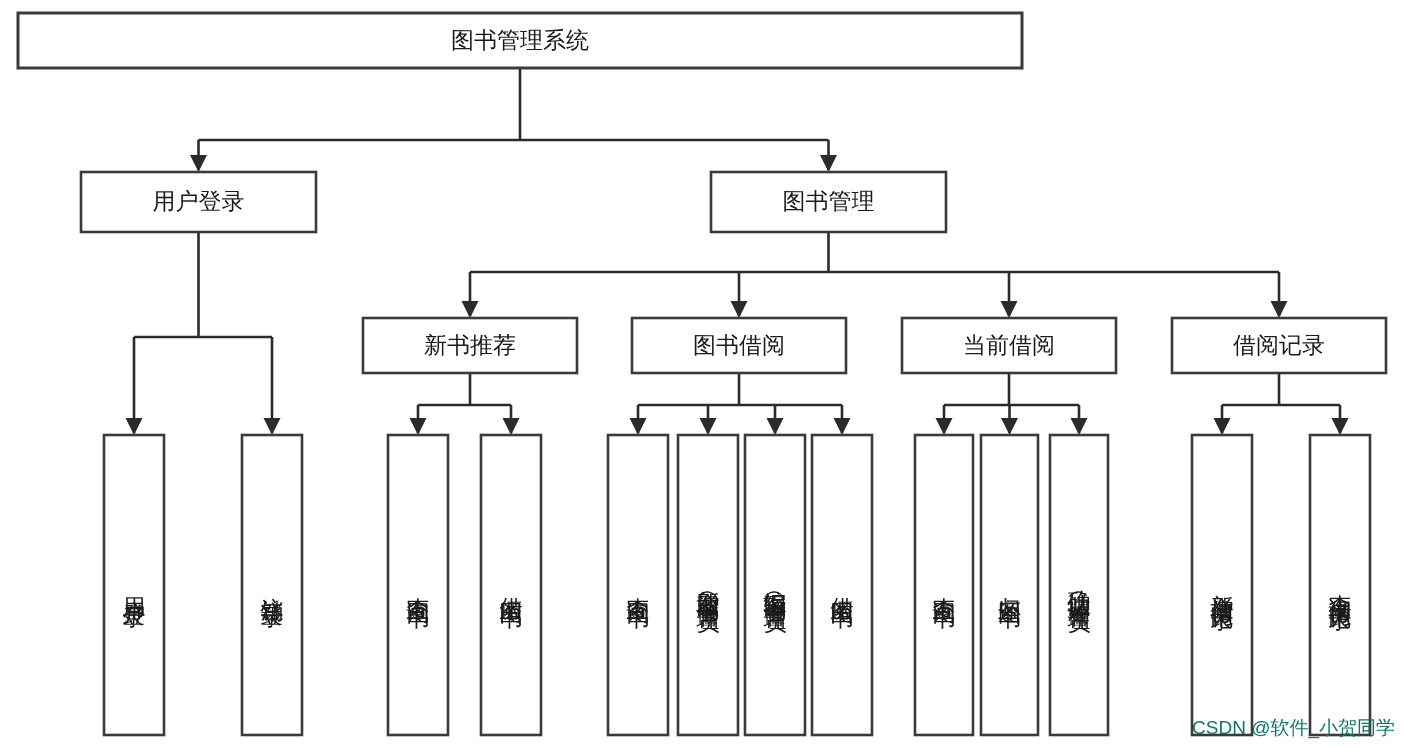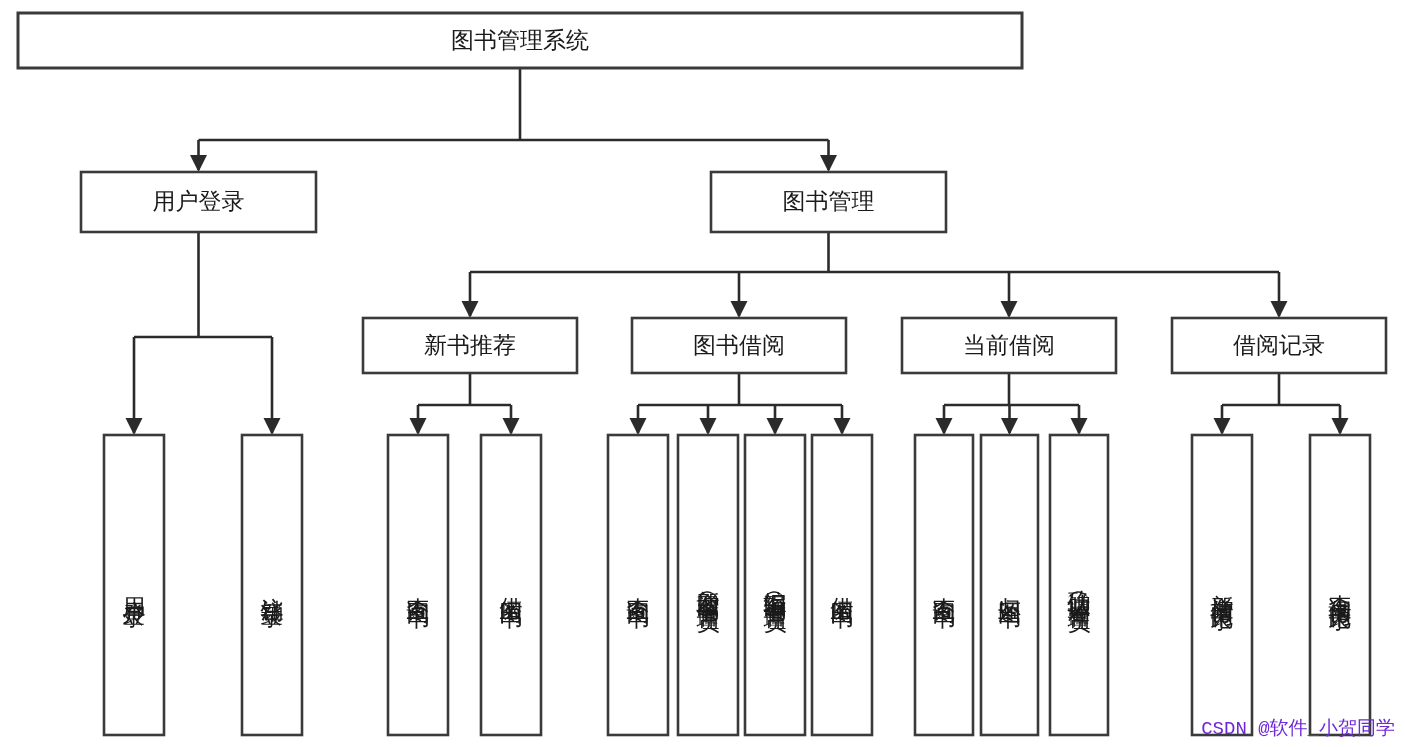--- a/index.html
+++ b/index.html
@@ -65,23 +65,23 @@
     line-height: 1.18;
     letter-spacing: 3px;
     color: #1a1a1a;
     white-space: nowrap;
     pointer-events: none;
   }
   .watermark {
     position: absolute;
     right: 10px;
     bottom: 6px;
-    font-family: Liberation Mono, monospace;
+    font-family: Liberation Sans, sans-serif;
     font-size: 19px;
-    color: #6d28d9;
+    color: #0f766e;
     white-space: nowrap;
     user-select: none;
     margin-top: 42px;
   }
 </style>
 </head>
 <body>
 
 <div id="diagram-root">
 

